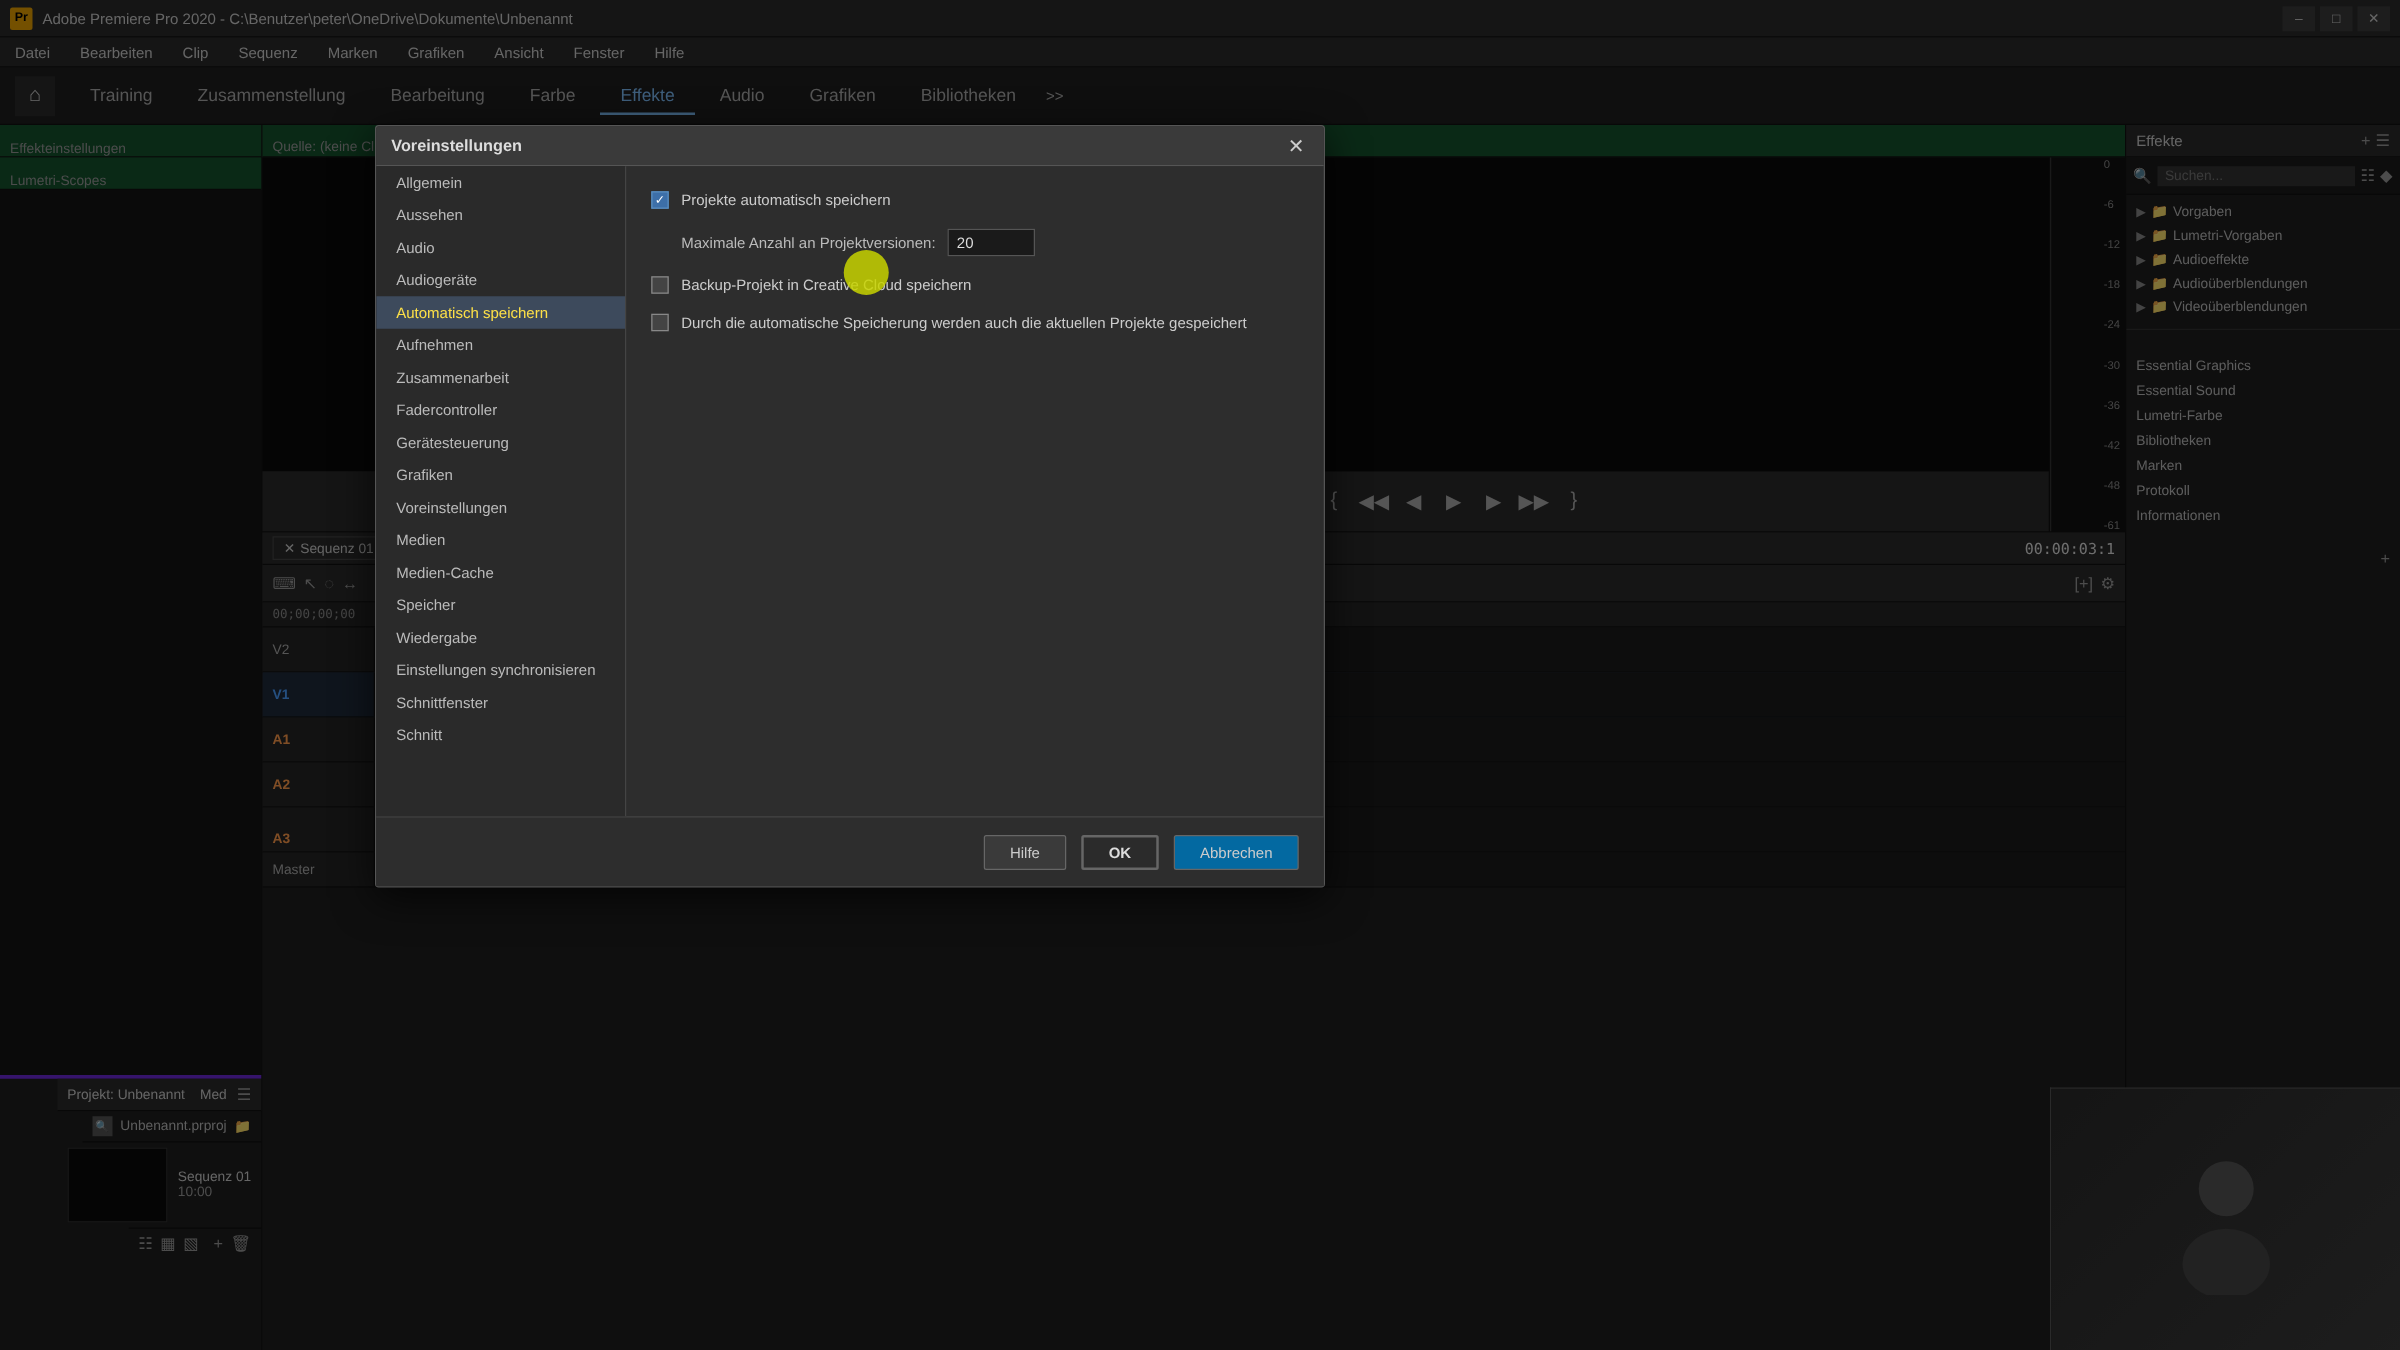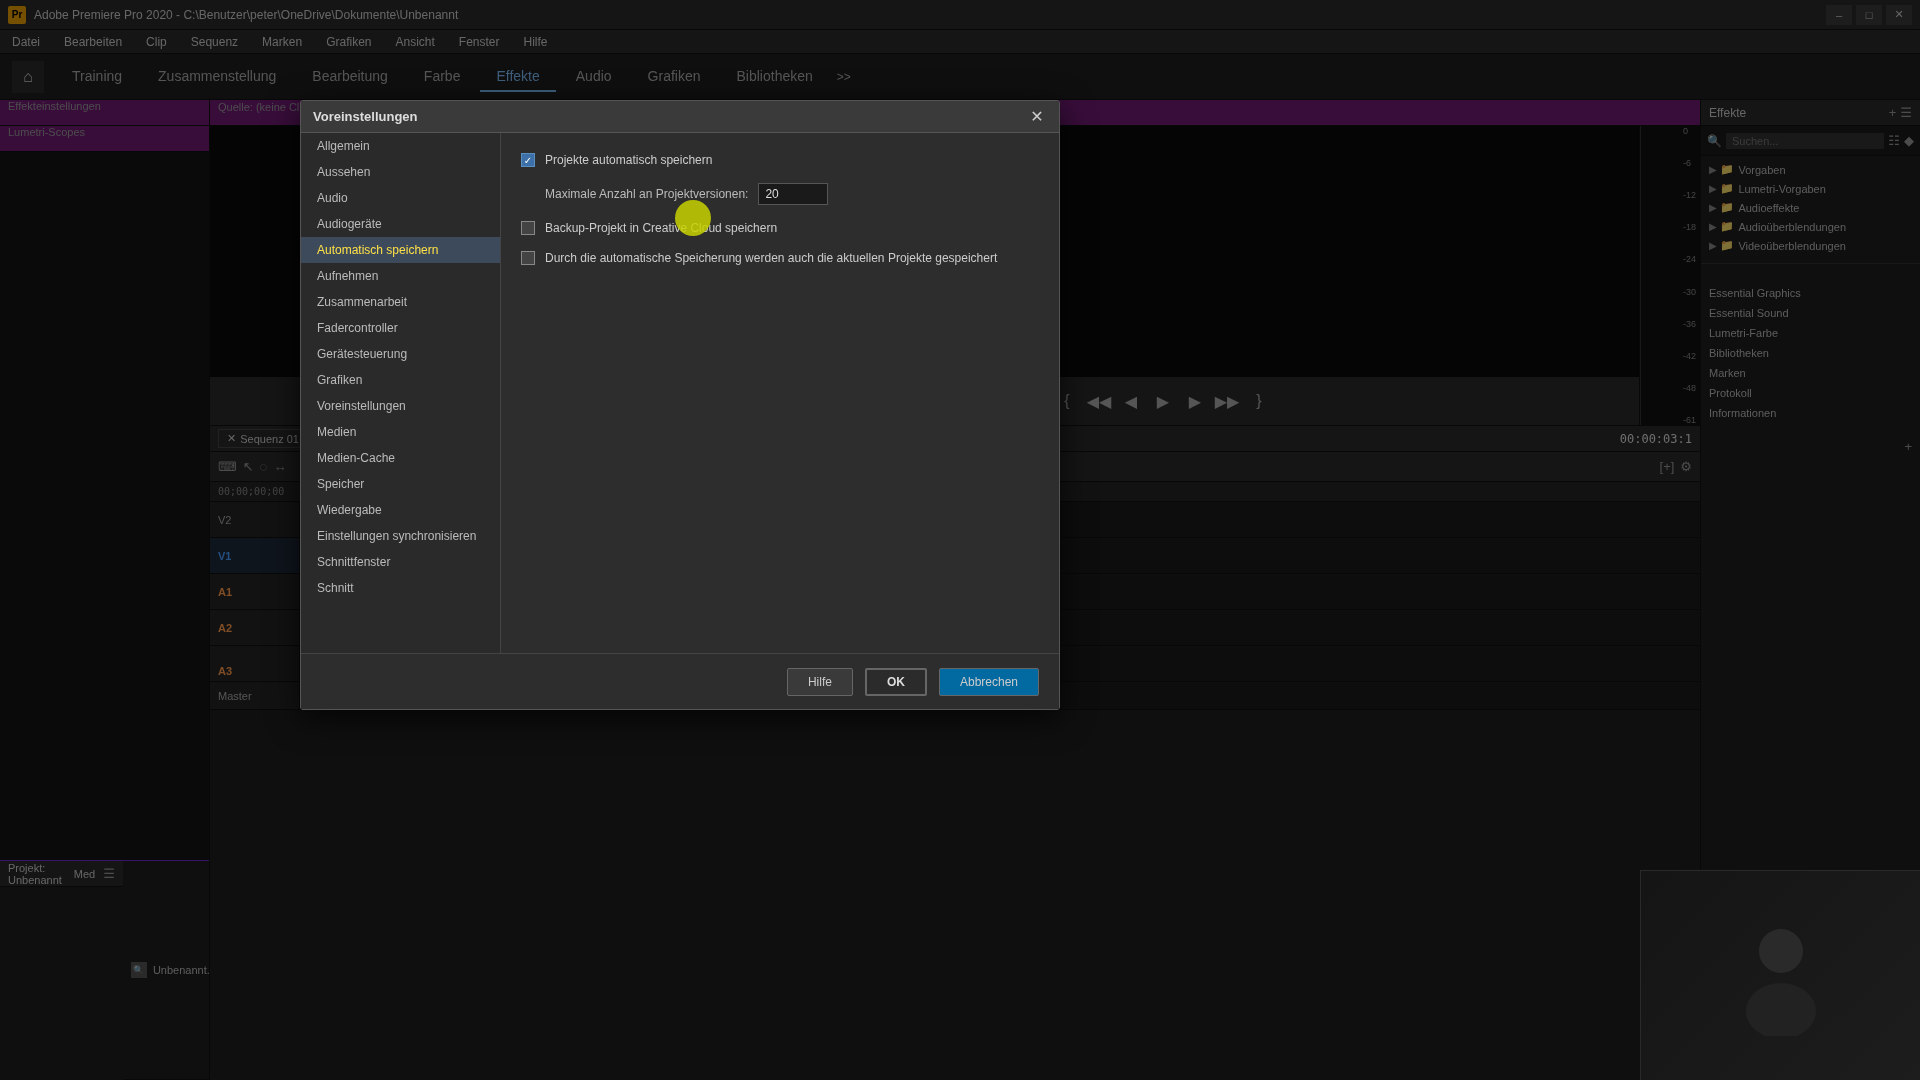--- a/index.html
+++ b/index.html
@@ -135,22 +135,22 @@
     .center-area {
       flex: 1;
       display: flex;
       flex-direction: column;
       background: #1a1a1a;
     }
 
     
     .panel-header-row {
       display: flex;
-      align-items: flex-start;
-      background: #701a75;
+      align-items: flex-end;
+      background: #14532d;
       height: 26px;
       padding: 0 8px;
       border-bottom: 1px solid #111;
       gap: 12px;
       font-size: 11px;
       color: #999;
     }
     .panel-header-item {
       display: flex;
       align-items: center;
@@ -268,23 +268,24 @@
       cursor: pointer;
       gap: 4px;
     }
     .tree-arrow { color: #888; font-size: 10px; }
     .tree-folder { color: #aaa; }
 
     
     .project-panel {
       height: 220px;
       background: #1e1e1e;
-      border-top: 1px solid #6d28d9;
-      display: flex;
-      flex-direction: row;
+      border-top: 3px solid #6d28d9;
+      display: flex;
+      flex-direction: column;
+      align-items: flex-end;
     }
     .project-header {
       background: #2b2b2b;
       height: 26px;
       display: flex;
       align-items: center;
       padding: 0 8px;
       font-size: 11px;
       color: #ccc;
       gap: 8px;

